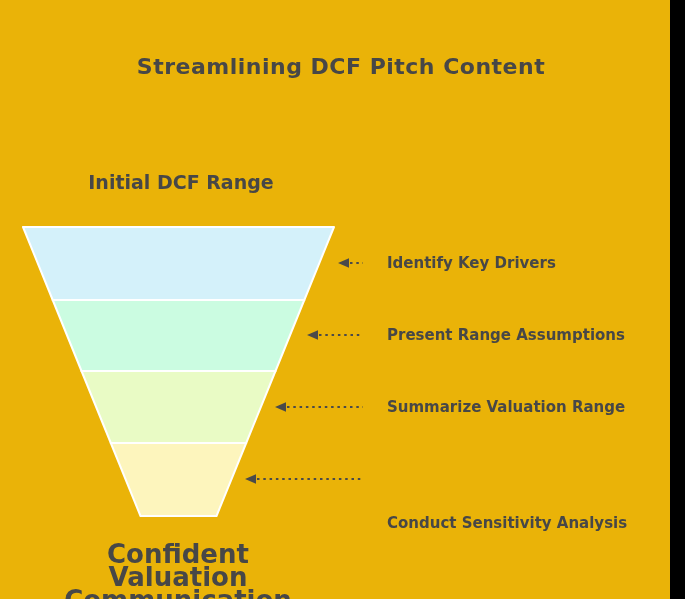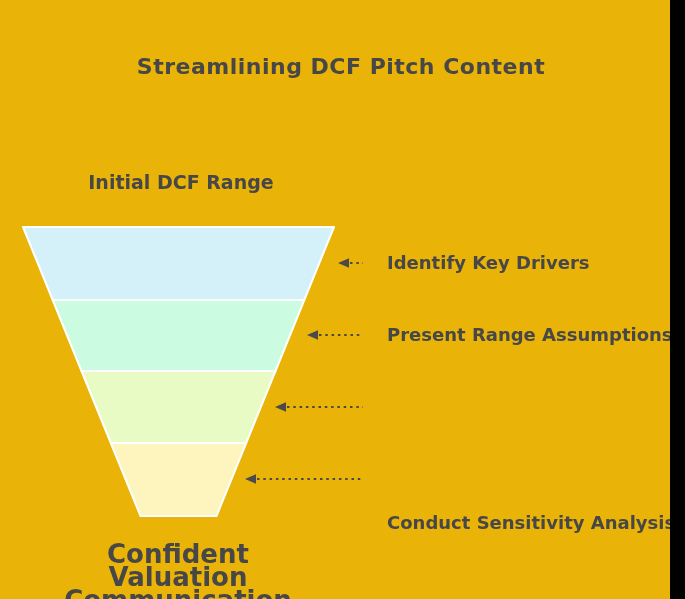--- a/index.html
+++ b/index.html
@@ -40,21 +40,21 @@
   .bottom-label {
     left: 48px;
     width: 260px;
     top: 543px;
     text-align: center;
     font-size: 26px;
     line-height: 23px;
   }
   .stage-label {
     left: 387px;
-    font-size: 18px;
+    font-size: 15px;
     line-height: 24px;
     white-space: nowrap;
   }
   .stage-label.s0 { top: 251px; }
   .stage-label.s1 { top: 323px; }
   .stage-label.s2 { top: 395px; }
   .stage-label.s3 { top: 467px; margin-top: 44px; }
   svg.funnel-svg {
     position: absolute;
     left: 0;
@@ -90,17 +90,18 @@
       <line x1="287" y1="407" x2="363" y2="407" stroke="#4a4a4a" stroke-width="2.2" stroke-dasharray="2.5,3.8"></line>
     </g>
     <g>
       <polygon points="245,479 256,474.2 256,483.8" fill="#4a4a4a"></polygon>
       <line x1="257" y1="479" x2="363" y2="479" stroke="#4a4a4a" stroke-width="2.2" stroke-dasharray="2.5,3.8"></line>
     </g>
   </svg>
 
   <div class="txt stage-label s0">Identify Key Drivers</div>
   <div class="txt stage-label s1">Present Range Assumptions</div>
+  <div class="txt stage-label s2">Summarize Valuation Range</div>
   <div class="txt stage-label s3">Conduct Sensitivity Analysis</div>
 
   <div class="txt bottom-label">Confident Valuation Communication</div>
 
 </div>
 
 </body></html>

